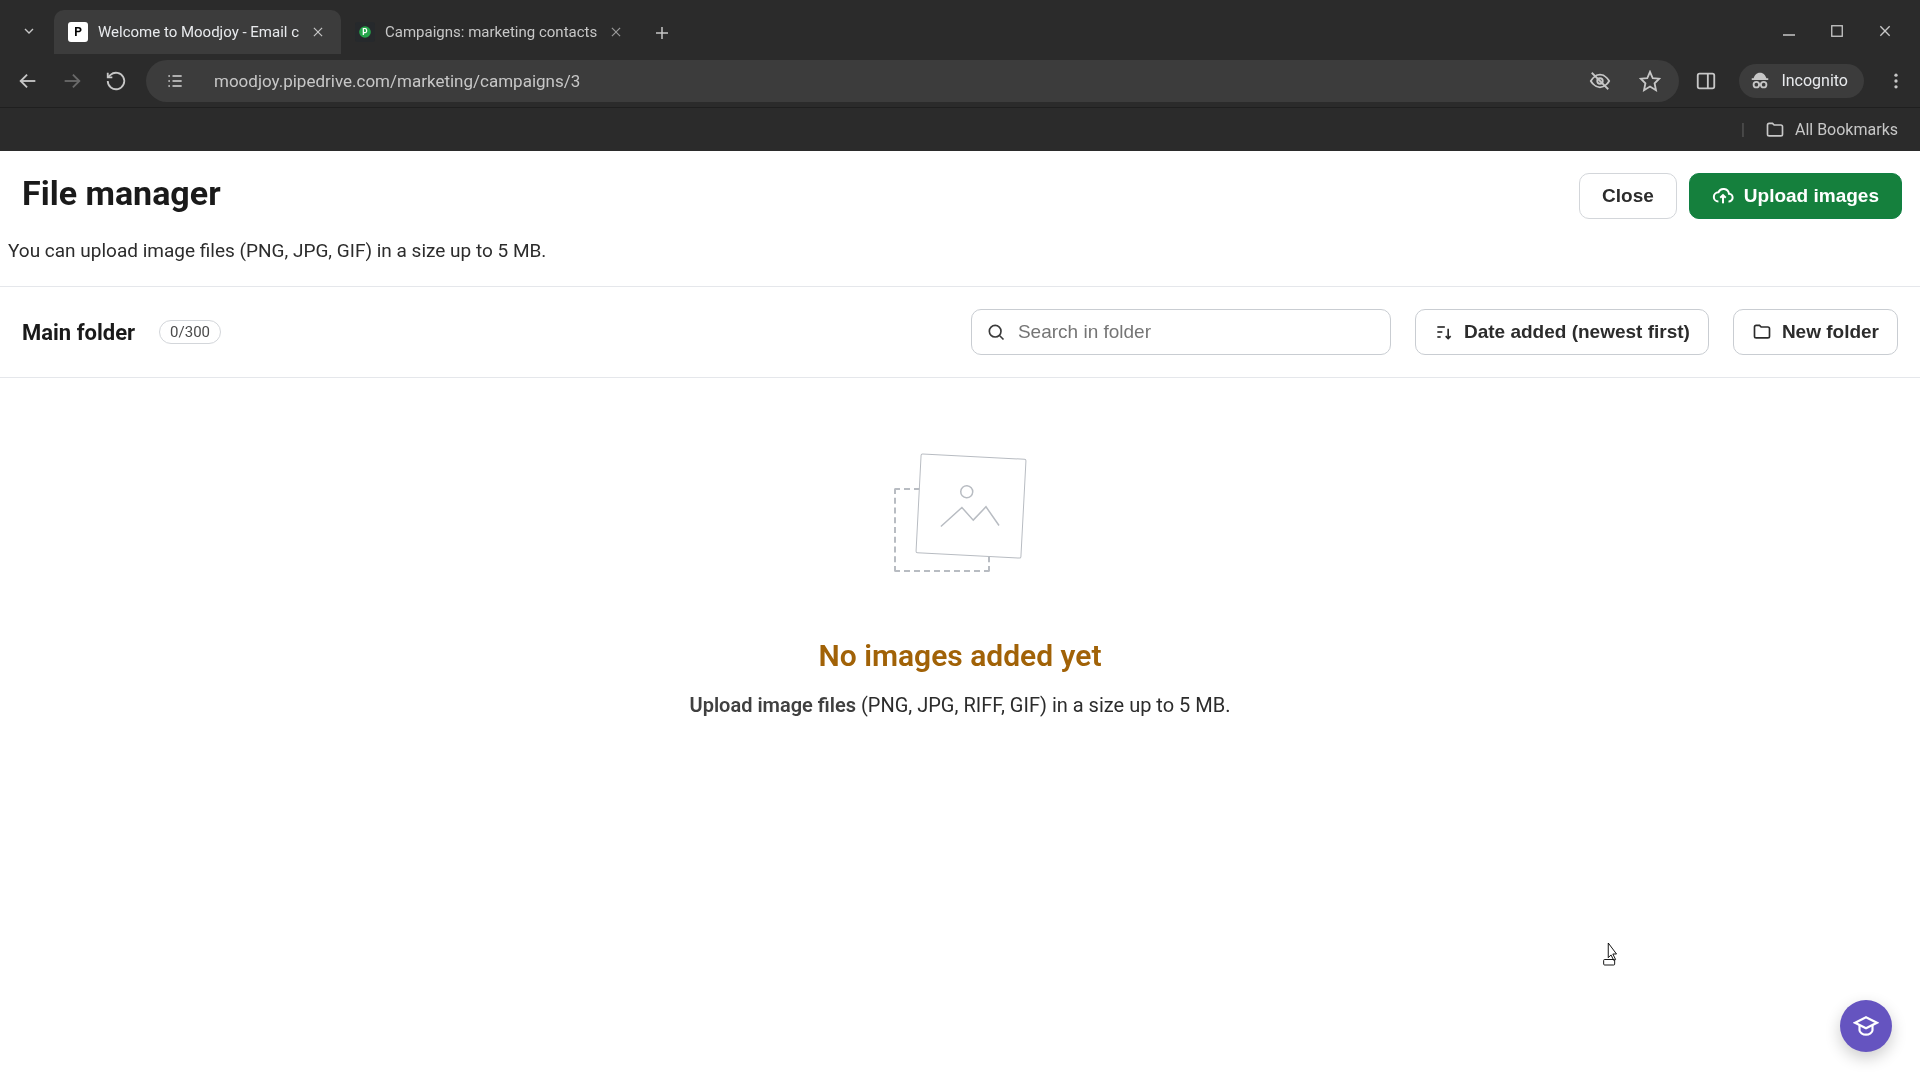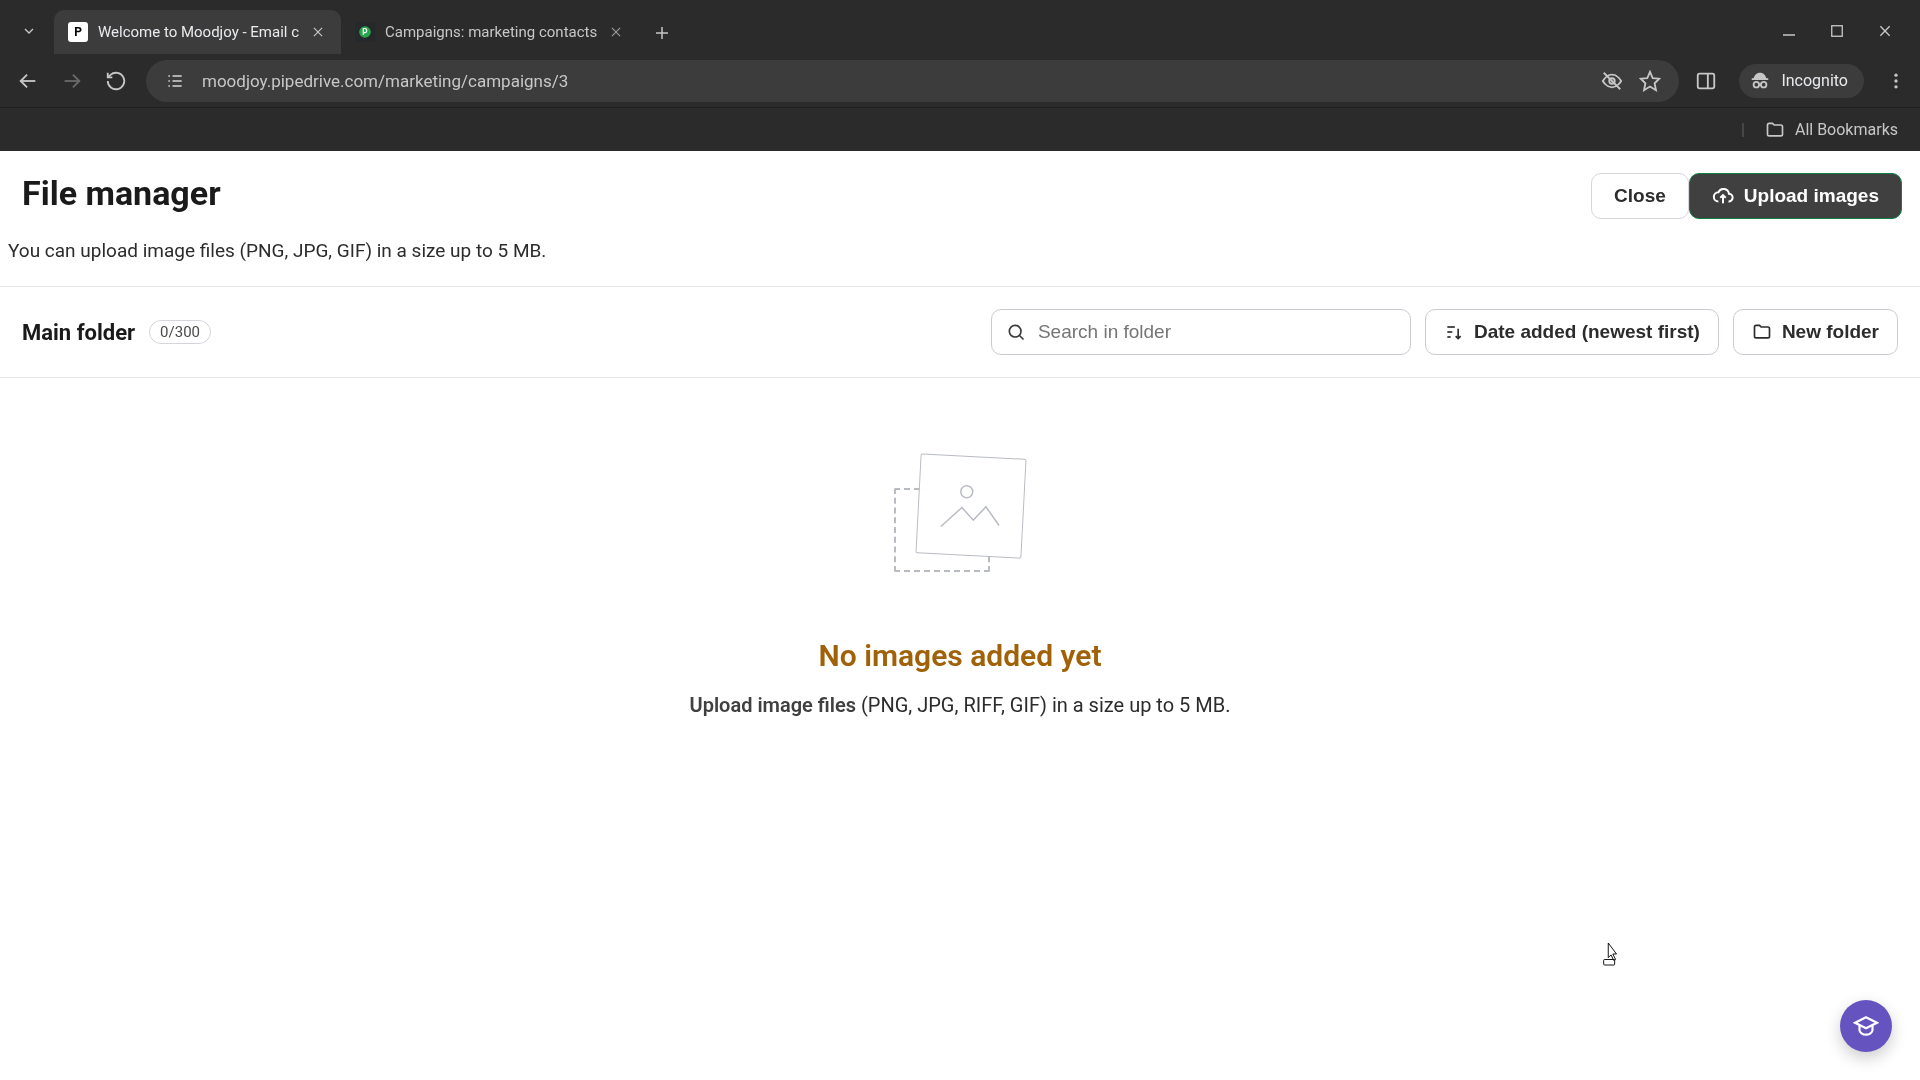--- a/index.html
+++ b/index.html
@@ -18,41 +18,41 @@
 .tab .title { white-space:nowrap; overflow:hidden; text-overflow:ellipsis; flex:1; }
 .tab .close { width:18px; height:18px; display:flex; align-items:center; justify-content:center; flex-shrink:0; }
 .tab .close svg { width:14px; height:14px; }
 .new-tab { width:34px; height:34px; display:flex; align-items:center; justify-content:center; margin-left:6px; margin-bottom:4px; }
 .window-controls { display:flex; gap:30px; padding:0 14px 14px 0; }
 .window-controls div { width:18px; height:18px; display:flex; align-items:center; justify-content:center; }
 
 .toolbar { height:53px; background:#2b2b2b; display:flex; align-items:center; padding:0 14px; gap:16px; }
 .nav-btn { width:28px; height:28px; display:flex; align-items:center; justify-content:center; color:#c7c7c7; }
 .nav-btn.disabled { color:#6a6a6a; }
-.urlbar { flex:1; height:42px; background:#3c3c3c; border-radius:22px; display:flex; align-items:center; padding:0 18px; gap:16px; color:#e8eaed; font-size:17px; }
+.urlbar { flex:1; height:42px; background:#3c3c3c; border-radius:22px; display:flex; align-items:center; padding:0 18px; gap:28px; color:#e8eaed; font-size:17px; }
 .urlbar .site-chip { width:22px; height:22px; display:flex; align-items:center; justify-content:center; }
 .urlbar .url { flex:1; color:#c7c7c7; }
 .right-icons { display:flex; align-items:center; gap:22px; }
 .incognito-pill { display:flex; align-items:center; gap:10px; background:#3c3c3c; border-radius:20px; padding:6px 16px 6px 10px; font-size:16px; }
 
 .bookmarks { height:44px; background:#2b2b2b; display:flex; align-items:center; justify-content:flex-end; padding:0 22px; gap:10px; font-size:16px; color:#c7c7c7; border-top:1px solid #1f1f1f; }
 .bookmarks .sep { color:#5a5a5a; margin-right:10px; }
 .bookmarks svg { width:20px; height:20px; }
 
 
 .page { background:#fff; height:calc(1080px - 54px - 53px - 44px); position:relative; }
 .header { padding:22px 18px 20px 22px; display:flex; align-items:flex-start; justify-content:space-between; }
 .header h1 { font-size:34px; font-weight:700; color:#1a1a1a; }
-.header-actions { display:flex; }
+.header-actions { display:flex; gap:12px; }
 .btn { height:46px; padding:0 22px; border-radius:10px; font-size:19px; font-weight:600; display:flex; align-items:center; gap:10px; border:1px solid #d3d6da; background:#fff; color:#2c2c2c; cursor:pointer; }
-.btn.primary { background:#404040; border-color:#108043; color:#fff;justify-content:flex-end; }
+.btn.primary { background:#15803d; border-color:#108043; color:#fff;justify-content:flex-end; }
 .subtitle { padding:0 22px 24px 8px; font-size:19px; color:#2c2c2c; }
 .divider { height:1px; background:#e5e7eb; width:100%; }
 
-.folder-bar { padding:22px 22px; display:flex; align-items:center; gap:14px; }
+.folder-bar { padding:22px 22px; display:flex; align-items:center; gap:24px; }
 .folder-name { font-size:22px; font-weight:700; color:#1a1a1a; }
 .count-pill { border:1px solid #d3d6da; border-radius:14px; padding:2px 10px; font-size:15px; color:#4a4a4a; }
 .folder-bar .spacer { flex:1; }
 .search-box { height:46px; width:420px; border:1px solid #c9cdd2; border-radius:10px; display:flex; align-items:center; padding:0 14px; gap:12px;margin-left:32px; }
 .search-box input { border:none; outline:none; font-size:19px; flex:1; background:transparent; }
 .sort-btn, .newfolder-btn { height:46px; border:1px solid #c9cdd2; border-radius:10px; padding:0 18px; display:flex; align-items:center; gap:10px; font-size:19px; font-weight:600; color:#2c2c2c; background:#fff; cursor:pointer; }
 
 .empty { display:flex; flex-direction:column; align-items:center; padding-top:70px; }
 .empty-illustration { width:140px; height:130px; position:relative; margin-bottom:60px; }
 .empty h2 { font-size:30px; font-weight:600; color:#a16207; margin-bottom:20px; }

